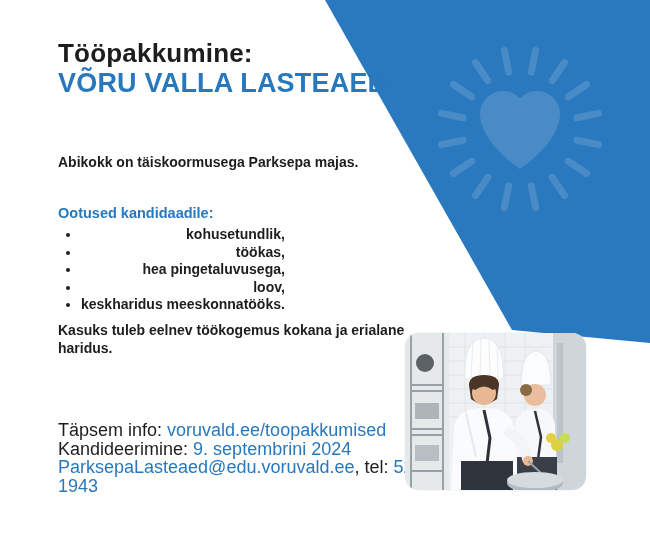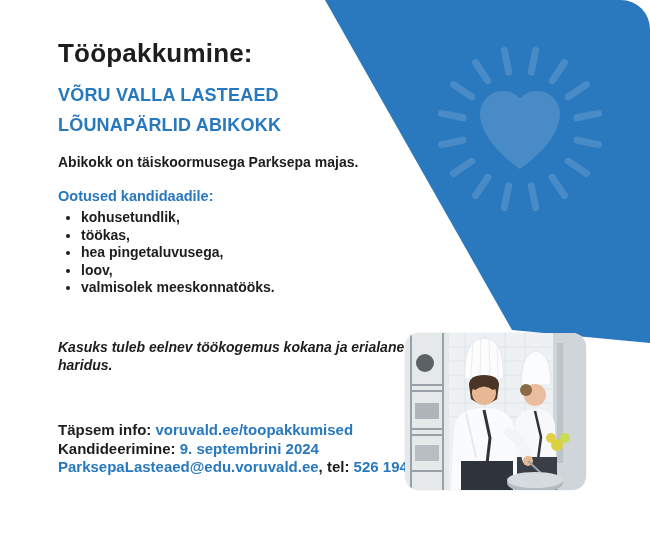--- a/index.html
+++ b/index.html
@@ -8,36 +8,35 @@
     --ink:#1D1D1B;
   }
   html,body{margin:0;padding:0;background:#fff;}
   .page{
     position:relative;
     width:650px;height:544px;
     background:#ffffff;
     overflow:hidden;
     font-family:"Liberation Sans","DejaVu Sans",sans-serif;
     color:var(--ink);
-    border-radius:29px;
   }
   .banner-svg{position:absolute;top:0;left:0;z-index:0;}
   .content{position:absolute;z-index:1;left:58px;top:0;width:372px;}
   .abs{position:absolute;left:0;}
   .title{top:38px;font-size:26px;font-weight:700;color:var(--ink);letter-spacing:0.2px;}
-  .position{top:80px;font-size:18px;line-height:30px;font-weight:700;color:var(--accent);letter-spacing:0.2px;}
+  .position{top:68px;font-size:27px;line-height:30px;font-weight:700;color:var(--accent);letter-spacing:0.2px;}
   .intro{top:154px;font-size:14px;font-weight:700;}
   .section{font-size:14px;font-weight:700;}
   .section-heading{color:var(--accent);font-size:14.5px;font-weight:700;}
-  .expectations{top:188px;}
+  .expectations{top:205px;}
   .requirements{top:320px;width:368px;}
   .bullets{margin:5px 0 0 0;padding-left:23px;list-style:disc;}
-  .bullets li{line-height:17.5px;margin:0;}
-  .note{margin-top:18px;line-height:18px;font-style:italic;}
-  .contact{top:421px;font-size:15px;font-weight:700;line-height:18.6px;width:372px;}
+  .bullets li{line-height:17.5px;margin:0;text-align:right;}
+  .note{margin-top:1px;line-height:18px;}
+  .contact{top:421px;font-size:18px;font-weight:400;line-height:18.6px;width:372px;}
   .link{color:var(--accent);text-decoration:none;cursor:pointer;}
   .photo-wrap{
     position:absolute;z-index:2;
     left:405px;top:333px;width:181px;height:157px;
     border-radius:14px;overflow:hidden;
     box-shadow:0 0 0 1px rgba(0,0,0,0.03);
   }
 </style>
 </head>
 <body>
@@ -66,33 +65,32 @@
       <path d="M12 21s-8-5.3-8-11a4.6 4.6 0 0 1 8-3.1 4.6 4.6 0 0 1 8 3.1c0 5.7-8 11-8 11z" transform="translate(460,64) scale(5)" fill="rgba(255,255,255,0.14)" stroke="none"></path>
     </g>
   </svg>
 
   <div class="content">
 
     <div class="abs title">Tööpakkumine:</div>
 
     <div class="abs position">
       <div>VÕRU VALLA LASTEAED</div>
-      <div>LÕUNAPÄRLID ABIKOKK</div>
     </div>
 
     <div class="abs intro">Abikokk on täiskoormusega Parksepa majas.</div>
 
     <div class="abs section expectations">
       <div class="section-heading">Ootused kandidaadile:</div>
       <ul class="bullets">
         <li>kohusetundlik,</li>
         <li>töökas,</li>
         <li>hea pingetaluvusega,</li>
         <li>loov,</li>
-        <li>valmisolek meeskonnatööks.</li>
+        <li>keskharidus meeskonnatööks.</li>
       </ul>
     </div>
 
     <div class="abs section requirements">
       <div class="note">Kasuks tuleb eelnev töökogemus kokana ja erialane haridus.</div>
     </div>
 
     <div class="abs contact">
       <div>
         <span>Täpsem info:</span>

